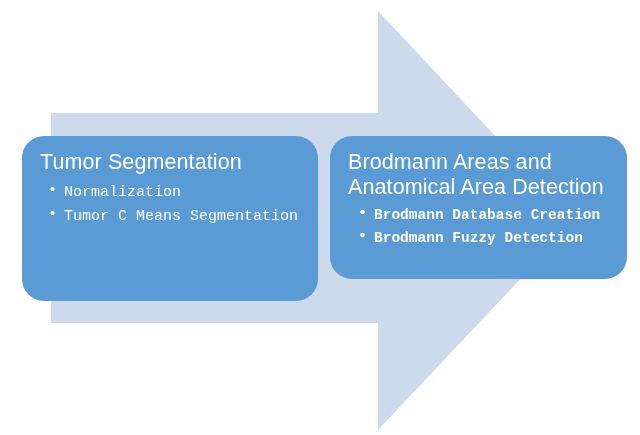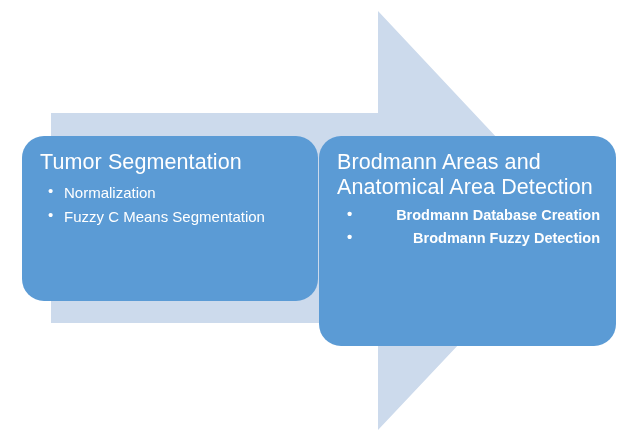--- a/index.html
+++ b/index.html
@@ -31,41 +31,42 @@
     color: #ffffff;
     padding: 14px 16px 10px 16px;
   }
   #stage-box-1 {
     left: 22px;
     top: 136px;
     width: 296px;
     height: 165px;
   }
   #stage-box-2 {
-    left: 319px;
+    left: 330px;
     top: 136px;
     width: 297px;
-    height: 210px;
+    height: 143px;
   }
   .stage-title {
     font-size: 21.5px;
     line-height: 25px;
     font-weight: normal;
     letter-spacing: 0.1px;
     margin: 0 0 6px 2px;
     color: #ffffff;
     white-space: pre-line;
   }
   #stage-box-2 .stage-title {
     margin-bottom: 4px;
   }
   .bullet-list {
     list-style: none;
     margin: 0;
     padding: 0 0 0 10px;
+    font-family: Liberation Mono, monospace;
   }
   .bullet-item {
     position: relative;
     padding-left: 16px;
     font-size: 14.5px;
     line-height: 22px;
     color: #ffffff;
     white-space: nowrap;
   }
   .bullet-item::before {
@@ -81,37 +82,36 @@
     font-size: 15px;
     line-height: 24px;
   }
   #stage-box-2 .bullet-item {
     font-weight: bold;
     font-size: 14.5px;
     line-height: 23px;
   }
   #stage-box-2 .bullet-list {
     padding-left: 12px;
-    text-align: right;
   }
 </style>
 </head>
 <body>
 
 <div id="canvas" style="background: rgb(255, 255, 255);">
 
   <svg id="arrow-layer" viewBox="0 0 640 435">
     <polygon points="51,113 378,113 378,11 575,221 378,430 378,323 51,323" fill="#ccdaec"></polygon>
   </svg>
 
   <div class="stage-box" id="stage-box-1" style="background: rgb(91, 155, 213);">
     <div class="stage-title">Tumor Segmentation</div>
     <ul class="bullet-list">
       <li class="bullet-item">Normalization</li>
-      <li class="bullet-item">Fuzzy C Means Segmentation</li>
+      <li class="bullet-item">Tumor C Means Segmentation</li>
     </ul>
   </div>
 
   <div class="stage-box" id="stage-box-2" style="background: rgb(91, 155, 213);">
     <div class="stage-title">Brodmann Areas and
 Anatomical Area Detection</div>
     <ul class="bullet-list">
       <li class="bullet-item">Brodmann Database Creation</li>
       <li class="bullet-item">Brodmann Fuzzy Detection</li>
     </ul>

